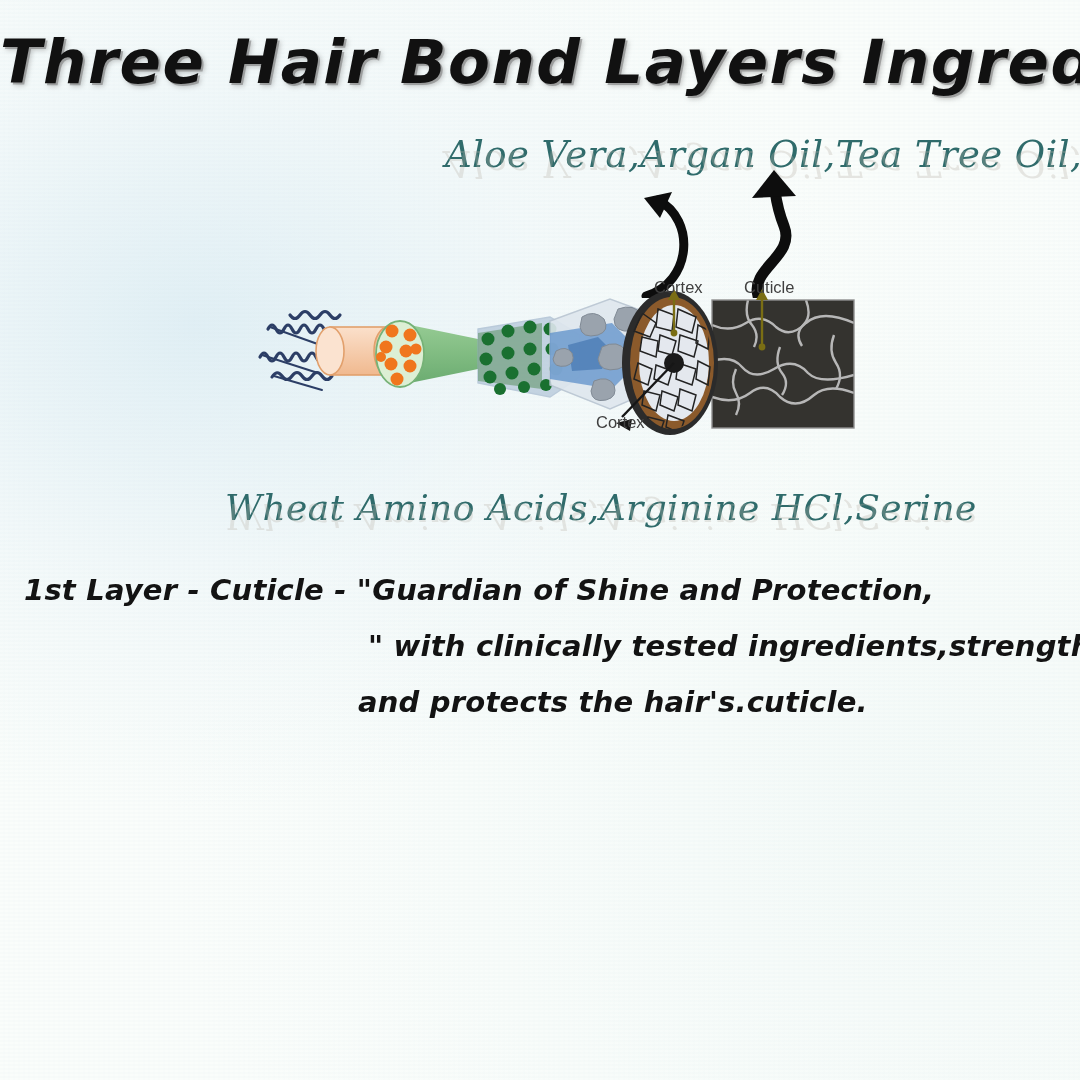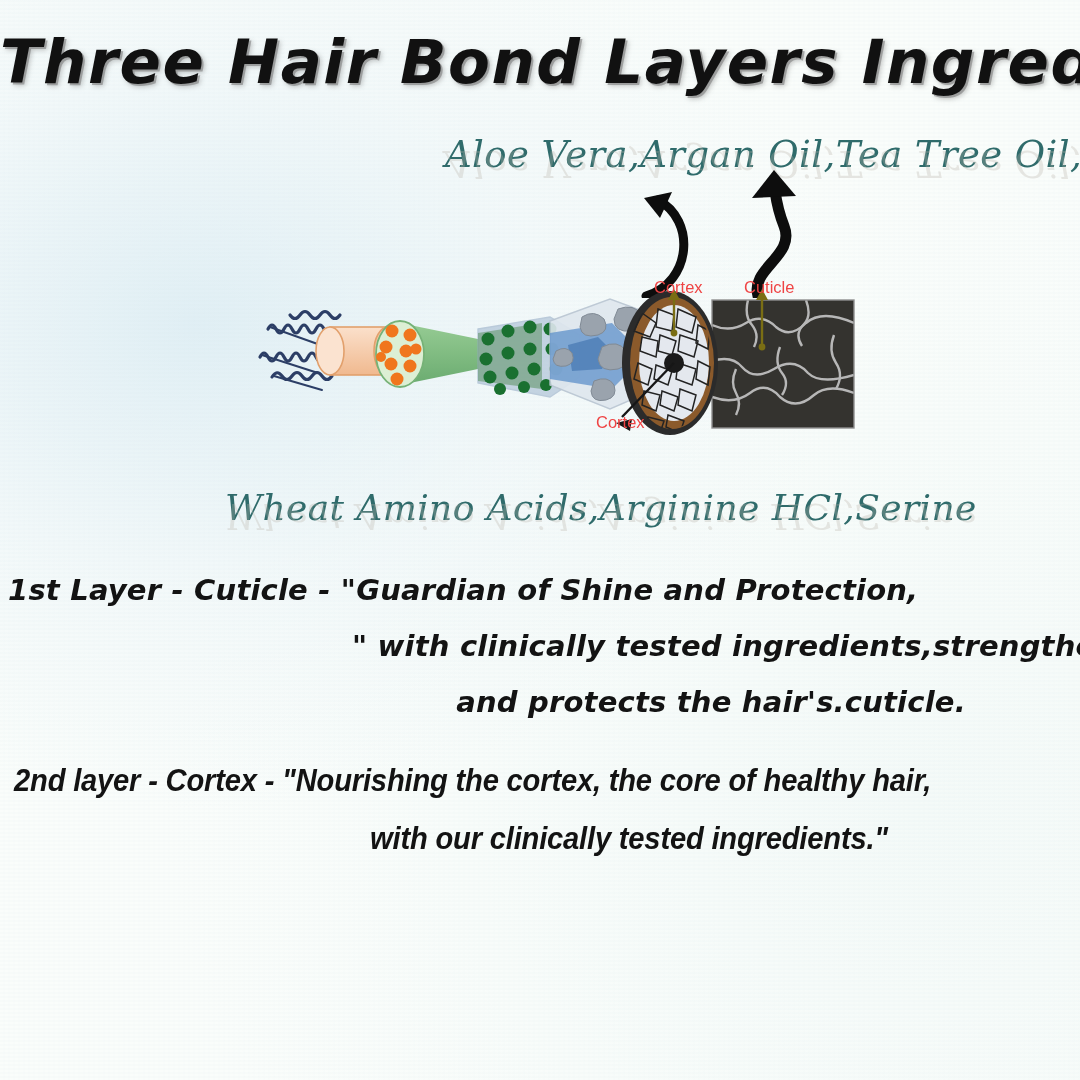--- a/index.html
+++ b/index.html
@@ -52,47 +52,47 @@
   
   .hand-arrow{position:absolute;}
   #arrow-left{left:600px;top:178px;}
   #arrow-right{left:730px;top:168px;}
 
   
   .diagram{position:absolute;left:250px;top:265px;width:620px;height:190px;}
   .diagram svg{display:block;}
   .dlabel{
     position:absolute;font-family:"Liberation Sans",sans-serif;
-    font-size:16.5px;color:#ef4444;white-space:nowrap;
+    font-size:16.5px;color:#404040;white-space:nowrap;
   }
   #lbl-cortex{left:404px;top:13px;}
   #lbl-cuticle{left:494px;top:13px;text-align:right;}
   #lbl-medulla{left:346px;top:148px;}
 
   
-  .para{position:absolute;left:0;right:0;}
+  .para{position:absolute;left:16px;right:0;}
   .ln{
     font-weight:bold;font-style:italic;color:#131313;
     white-space:nowrap;line-height:1.03;
   }
   
   .b1 .ln{
     font-family:"DejaVu Sans",sans-serif;
     font-size:29px;letter-spacing:.2px;
   }
   
   .b2 .ln,.b3 .ln{
     font-family:"Liberation Sans Narrow","Liberation Sans",sans-serif;
     font-size:31px;letter-spacing:-.2px;
     transform:scaleX(.94);transform-origin:left center;
   }
   #blk1{top:576px;}
   #blk1 .l0{margin-left:8px;}
   #blk1 .l1{margin-left:352px;margin-top:26px;}
-  #blk1 .l2{margin-left:342px;margin-top:26px;text-align:center;}
+  #blk1 .l2{margin-left:342px;margin-top:26px;}
 
   #blk2{top:765px;}
   #blk2 .l0{margin-left:14px;}
   #blk2 .l1{margin-left:370px;margin-top:26px;}
 
   #blk3{top:903px;}
   #blk3 .l0{margin-left:16px;}
   #blk3 .l1{margin-left:205px;margin-top:26px;}
   #blk3 .l2{margin-left:126px;margin-top:26px;}
 </style>
@@ -283,19 +283,15 @@
     <span class="shadow">Wheat Amino Acids,Arginine HCl,Serine</span>
     <span>Wheat Amino Acids,Arginine HCl,Serine</span>
   </div>
 
   <div class="para b1" id="blk1">
     <div class="ln l0">1st Layer - Cuticle -    "Guardian of Shine and Protection,</div>
     <div class="ln l1">" with clinically tested ingredients,strengthens</div>
     <div class="ln l2">and protects the hair's.cuticle.</div>
   </div>
 
-  <div class="para b2" id="blk2">
-    <div class="ln l0">2nd layer - Cortex - "Nourishing the cortex, the core of healthy hair,</div>
-    <div class="ln l1">with our clinically tested ingredients."</div>
-  </div>
 
 
 </div>
 
 </body></html>

